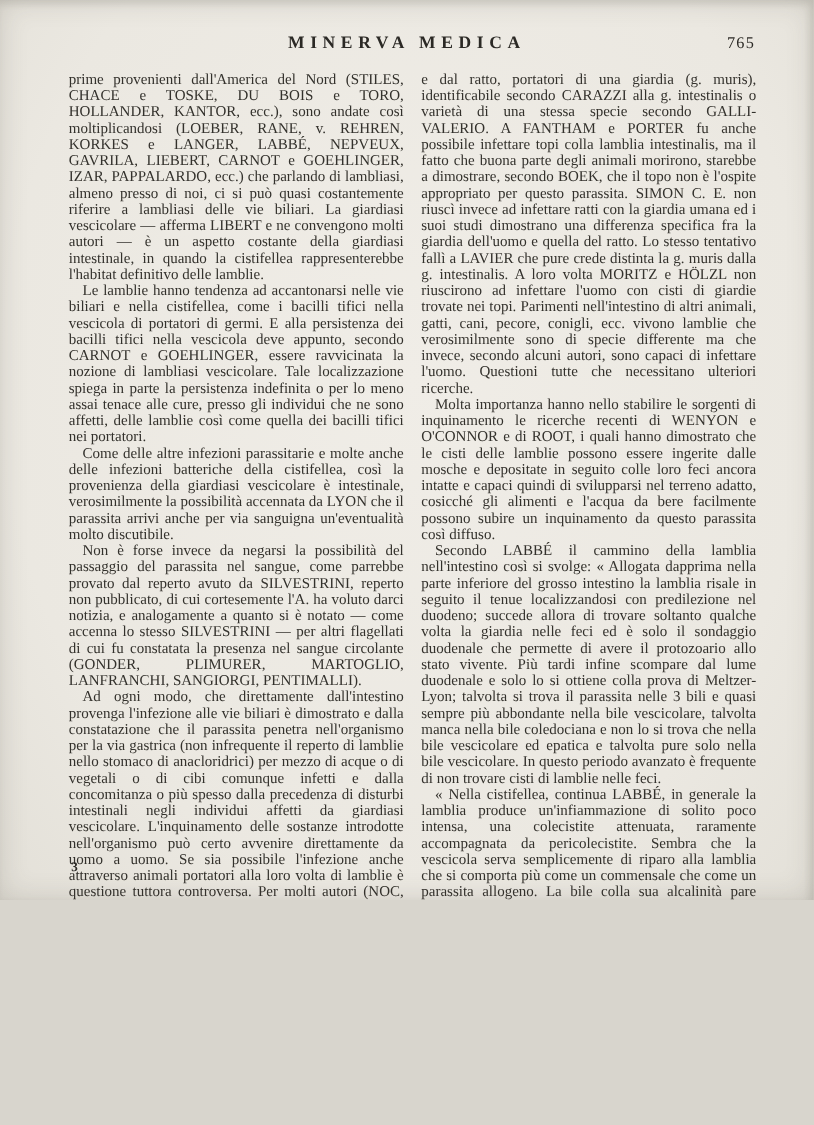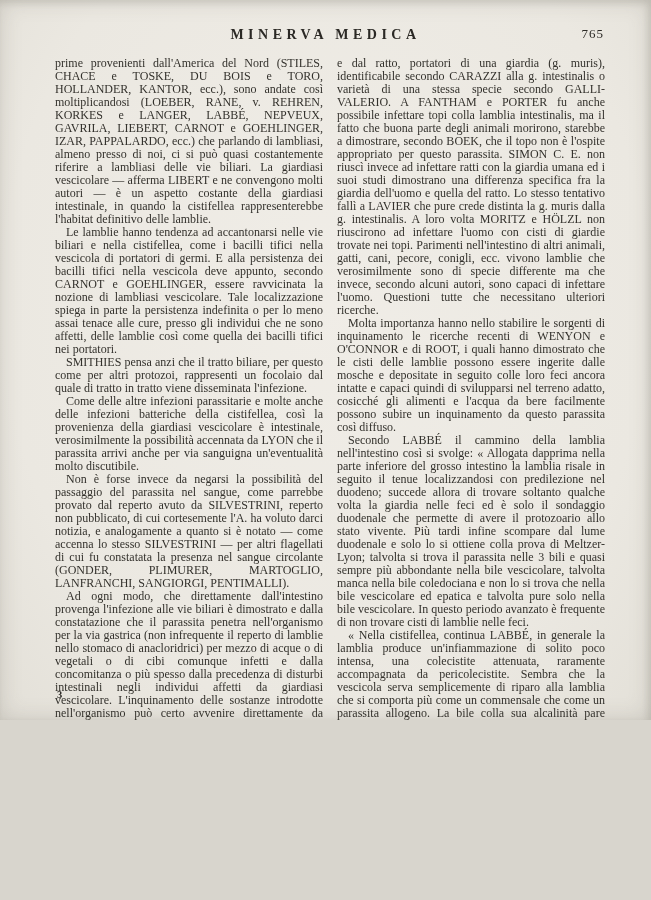--- a/index.html
+++ b/index.html
@@ -85,21 +85,20 @@
   <header class="page-header">
     <span class="journal-title">MINERVA MEDICA</span>
     <span class="page-number">765</span>
   </header>
 
   <main class="columns">
 
     <section class="column">
       <p class="no-indent">prime provenienti dall'America del Nord (STILES, CHACE e TOSKE, DU BOIS e TORO, HOLLANDER, KANTOR, ecc.), sono andate così moltiplicandosi (LOEBER, RANE, v. REHREN, KORKES e LANGER, LABBÉ, NEPVEUX, GAVRILA, LIEBERT, CARNOT e GOEHLINGER, IZAR, PAPPALARDO, ecc.) che parlando di lambliasi, almeno presso di noi, ci si può quasi costantemente riferire a lambliasi delle vie biliari. La giardiasi vescicolare — afferma LIBERT e ne convengono molti autori — è un aspetto costante della giardiasi intestinale, in quando la cistifellea rappresenterebbe l'habitat definitivo delle lamblie.</p>
       <p>Le lamblie hanno tendenza ad accantonarsi nelle vie biliari e nella cistifellea, come i bacilli tifici nella vescicola di portatori di germi. E alla persistenza dei bacilli tifici nella vescicola deve appunto, secondo CARNOT e GOEHLINGER, essere ravvicinata la nozione di lambliasi vescicolare. Tale localizzazione spiega in parte la persistenza indefinita o per lo meno assai tenace alle cure, presso gli individui che ne sono affetti, delle lamblie così come quella dei bacilli tifici nei portatori.</p>
-      <p>SMITHIES pensa anzi che il tratto biliare, per questo come per altri protozoi, rappresenti un focolaio dal quale di tratto in tratto viene disseminata l'infezione.</p>
       <p>Come delle altre infezioni parassitarie e molte anche delle infezioni batteriche della cistifellea, così la provenienza della giardiasi vescicolare è intestinale, verosimilmente la possibilità accennata da LYON che il parassita arrivi anche per via sanguigna un'eventualità molto discutibile.</p>
       <p>Non è forse invece da negarsi la possibilità del passaggio del parassita nel sangue, come parrebbe provato dal reperto avuto da SILVESTRINI, reperto non pubblicato, di cui cortesemente l'A. ha voluto darci notizia, e analogamente a quanto si è notato — come accenna lo stesso SILVESTRINI — per altri flagellati di cui fu constatata la presenza nel sangue circolante (GONDER, PLIMURER, MARTOGLIO, LANFRANCHI, SANGIORGI, PENTIMALLI).</p>
       <p>Ad ogni modo, che direttamente dall'intestino provenga l'infezione alle vie biliari è dimostrato e dalla constatazione che il parassita penetra nell'organismo per la via gastrica (non infrequente il reperto di lamblie nello stomaco di anacloridrici) per mezzo di acque o di vegetali o di cibi comunque infetti e dalla concomitanza o più spesso dalla precedenza di disturbi intestinali negli individui affetti da giardiasi vescicolare. L'inquinamento delle sostanze introdotte nell'organismo può certo avvenire direttamente da uomo a uomo. Se sia possibile l'infezione anche attraverso animali portatori alla loro volta di lamblie è questione tuttora controversa. Per molti autori (NOC, GALLI-VALERIO, FANTHAM e PORTER, VANNI, GARIN, ecc.) una delle fonti più comuni d'inquinamento è rappresentata dal topo</p>
     </section>
 
     <section class="column">
       <p class="no-indent">e dal ratto, portatori di una giardia (g. muris), identificabile secondo CARAZZI alla g. intestinalis o varietà di una stessa specie secondo GALLI-VALERIO. A FANTHAM e PORTER fu anche possibile infettare topi colla lamblia intestinalis, ma il fatto che buona parte degli animali morirono, starebbe a dimostrare, secondo BOEK, che il topo non è l'ospite appropriato per questo parassita. SIMON C. E. non riuscì invece ad infettare ratti con la giardia umana ed i suoi studi dimostrano una differenza specifica fra la giardia dell'uomo e quella del ratto. Lo stesso tentativo fallì a LAVIER che pure crede distinta la g. muris dalla g. intestinalis. A loro volta MORITZ e HÖLZL non riuscirono ad infettare l'uomo con cisti di giardie trovate nei topi. Parimenti nell'intestino di altri animali, gatti, cani, pecore, conigli, ecc. vivono lamblie che verosimilmente sono di specie differente ma che invece, secondo alcuni autori, sono capaci di infettare l'uomo. Questioni tutte che necessitano ulteriori ricerche.</p>
       <p>Molta importanza hanno nello stabilire le sorgenti di inquinamento le ricerche recenti di WENYON e O'CONNOR e di ROOT, i quali hanno dimostrato che le cisti delle lamblie possono essere ingerite dalle mosche e depositate in seguito colle loro feci ancora intatte e capaci quindi di svilupparsi nel terreno adatto, cosicché gli alimenti e l'acqua da bere facilmente possono subire un inquinamento da questo parassita così diffuso.</p>
       <p>Secondo LABBÉ il cammino della lamblia nell'intestino così si svolge: « Allogata dapprima nella parte inferiore del grosso intestino la lamblia risale in seguito il tenue localizzandosi con predilezione nel duodeno; succede allora di trovare soltanto qualche volta la giardia nelle feci ed è solo il sondaggio duodenale che permette di avere il protozoario allo stato vivente. Più tardi infine scompare dal lume duodenale e solo lo si ottiene colla prova di Meltzer-Lyon; talvolta si trova il parassita nelle 3 bili e quasi sempre più abbondante nella bile vescicolare, talvolta manca nella bile coledociana e non lo si trova che nella bile vescicolare ed epatica e talvolta pure solo nella bile vescicolare. In questo periodo avanzato è frequente di non trovare cisti di lamblie nelle feci.</p>
       <p>« Nella cistifellea, continua LABBÉ, in generale la lamblia produce un'infiammazione di solito poco intensa, una colecistite attenuata, raramente accompagnata da pericolecistite. Sembra che la vescicola serva semplicemente di riparo alla lamblia che si comporta più come un commensale che come un parassita allogeno. La bile colla sua alcalinità pare essere favorevole alla vita della lamblia ».</p>

